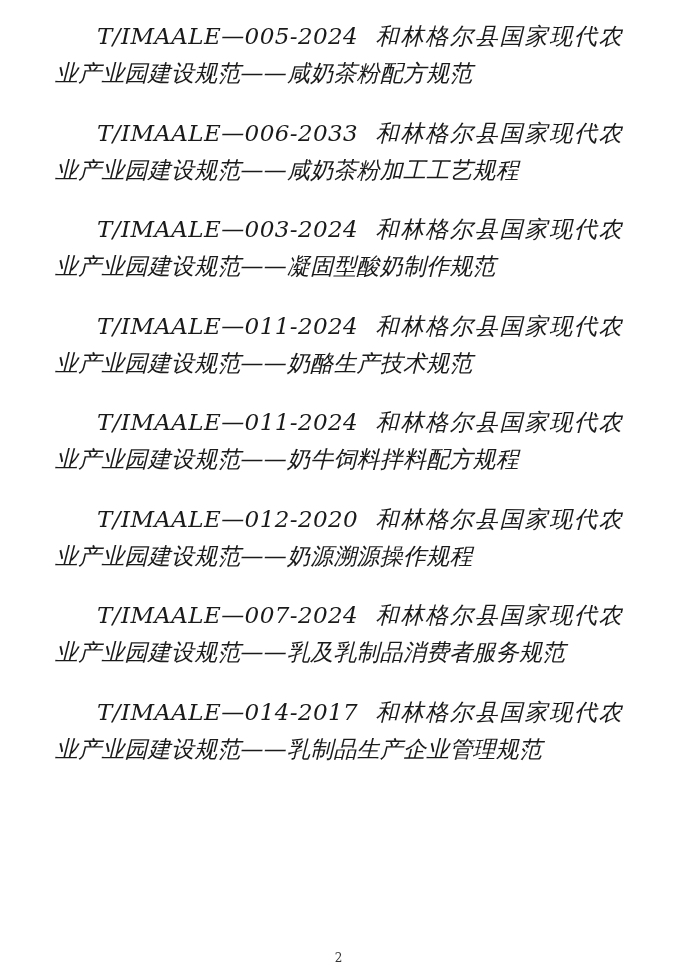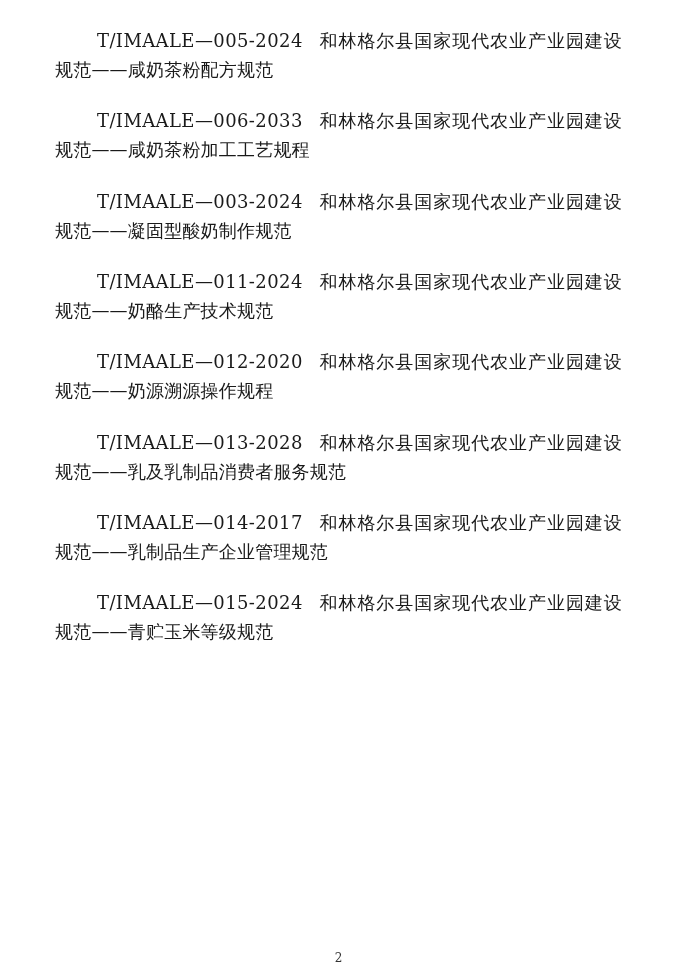--- a/index.html
+++ b/index.html
@@ -16,26 +16,27 @@
     overflow: hidden;
   }
   .page {
     width: 677px;
     height: 975px;
     box-sizing: border-box;
     padding: 18px 55px 0 55px;
     position: relative;
   }
   .entry {
-    margin: 8px 0 22px 0;
-    font-size: 18px;
+    margin: 0 0 22px 0;
+    font-size: 23px;
     line-height: 1.62;
     text-align: justify;
     text-justify: inter-ideograph;
     letter-spacing: 0.2px;
+    font-style: italic;
   }
   .entry .indent {
     display: inline-block;
     width: 42px;
   }
   .code {
     font-family: "DejaVu Serif", "Liberation Serif", serif;
     letter-spacing: 0.4px;
   }
   .gap {
@@ -55,19 +56,19 @@
 </style>
 </head>
 <body>
 
 <div class="page">
   <div id="entries">
       <p class="entry"><span class="indent"></span><span class="code">T/IMAALE—005-2024</span><span class="gap"></span><span class="title">和林格尔县国家现代农业产业园建设规范——咸奶茶粉配方规范</span></p>
       <p class="entry"><span class="indent"></span><span class="code">T/IMAALE—006-2033</span><span class="gap"></span><span class="title">和林格尔县国家现代农业产业园建设规范——咸奶茶粉加工工艺规程</span></p>
       <p class="entry"><span class="indent"></span><span class="code">T/IMAALE—003-2024</span><span class="gap"></span><span class="title">和林格尔县国家现代农业产业园建设规范——凝固型酸奶制作规范</span></p>
       <p class="entry"><span class="indent"></span><span class="code">T/IMAALE—011-2024</span><span class="gap"></span><span class="title">和林格尔县国家现代农业产业园建设规范——奶酪生产技术规范</span></p>
+      <p class="entry"><span class="indent"></span><span class="code">T/IMAALE—011-2024</span><span class="gap"></span><span class="title">和林格尔县国家现代农业产业园建设规范——奶牛饲料拌料配方规程</span></p>
       <p class="entry"><span class="indent"></span><span class="code">T/IMAALE—012-2020</span><span class="gap"></span><span class="title">和林格尔县国家现代农业产业园建设规范——奶源溯源操作规程</span></p>
-      <p class="entry"><span class="indent"></span><span class="code">T/IMAALE—013-2028</span><span class="gap"></span><span class="title">和林格尔县国家现代农业产业园建设规范——乳及乳制品消费者服务规范</span></p>
+      <p class="entry"><span class="indent"></span><span class="code">T/IMAALE—007-2024</span><span class="gap"></span><span class="title">和林格尔县国家现代农业产业园建设规范——乳及乳制品消费者服务规范</span></p>
       <p class="entry"><span class="indent"></span><span class="code">T/IMAALE—014-2017</span><span class="gap"></span><span class="title">和林格尔县国家现代农业产业园建设规范——乳制品生产企业管理规范</span></p>
-      <p class="entry"><span class="indent"></span><span class="code">T/IMAALE—015-2024</span><span class="gap"></span><span class="title">和林格尔县国家现代农业产业园建设规范——青贮玉米等级规范</span></p>
     </div>
   <div class="page-number">2</div>
 </div>
 
 </body></html>

